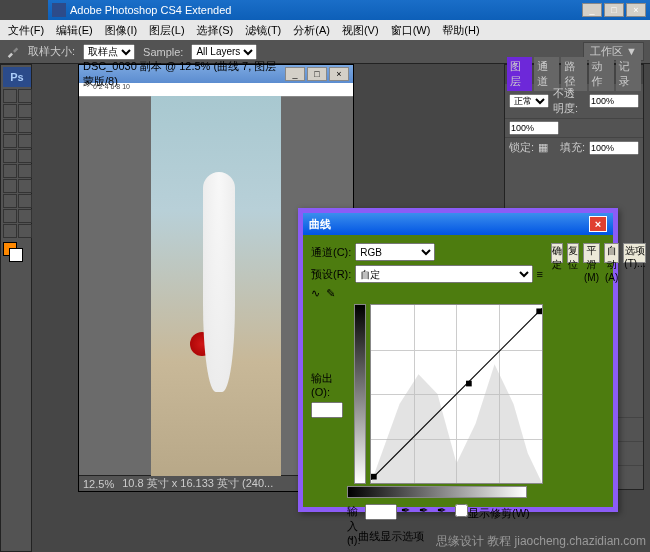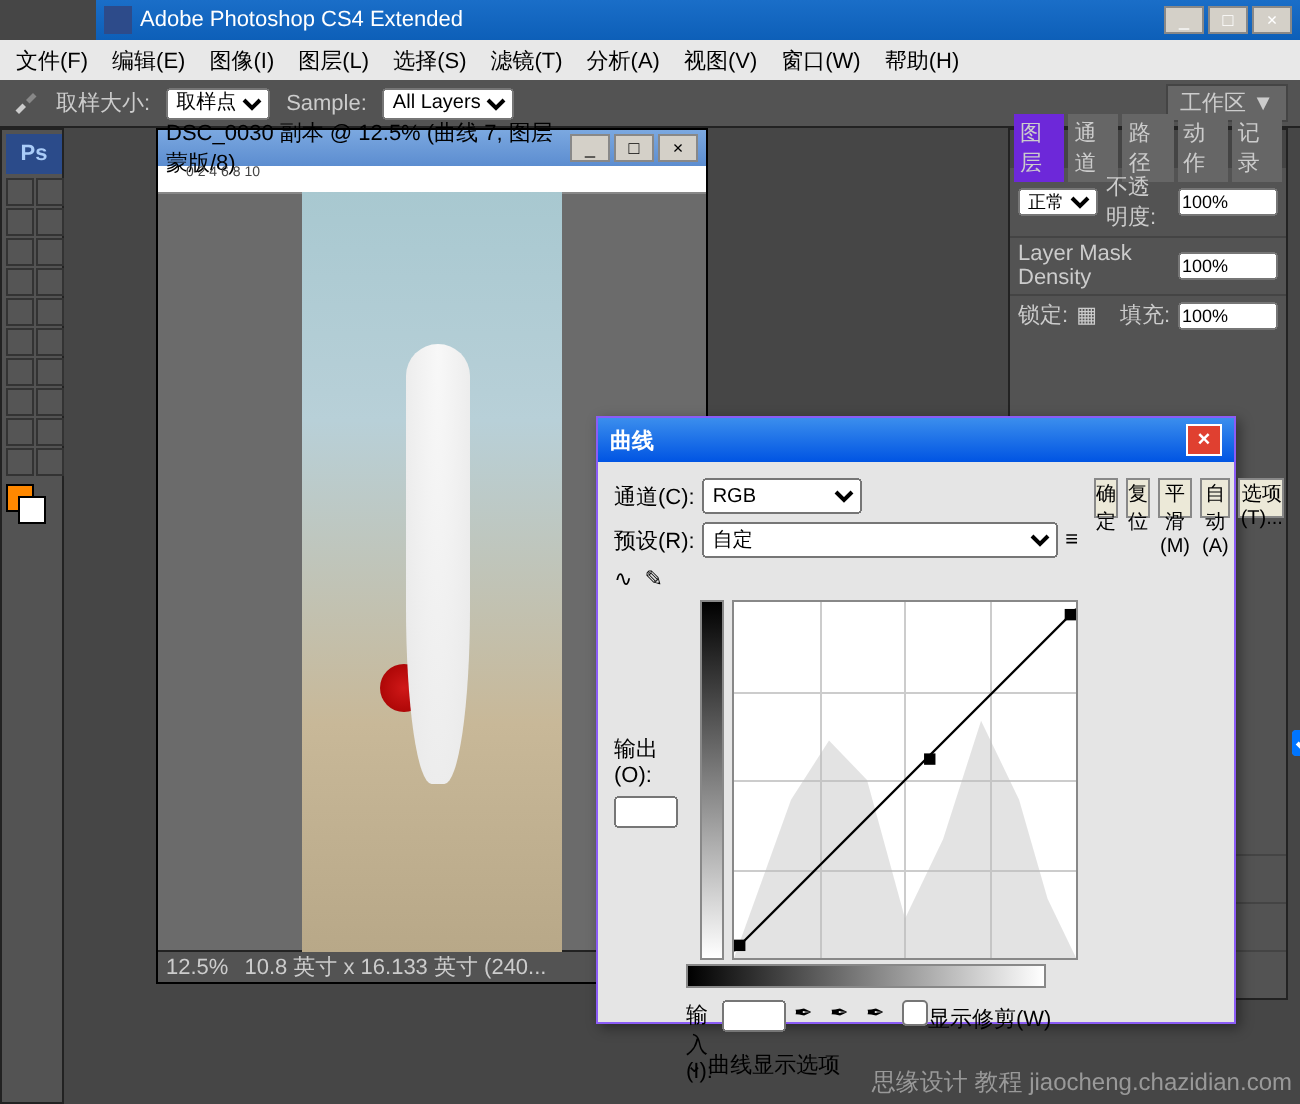--- a/index.html
+++ b/index.html
@@ -39,21 +39,21 @@
 .layers-panel { position: absolute; right: 6px; top: 0; width: 140px; background: #535353; border: 1px solid #222; color: #ccc; }
 .panel-tabs { background: #444; height: 18px; display: flex; align-items: center; font-size: 10px; padding: 0 2px; gap: 2px; }
 .panel-tabs span { padding: 2px 3px; background: #666; }
 .panel-tabs span.active { background: #6d28d9; }
 .panel-row { display: flex; align-items: center; padding: 2px 4px; gap: 4px; font-size: 10px; border-top: 1px solid #444; }
 .panel-row select, .panel-row input { font-size: 9px; height: 14px; width: 50px; }
 .layer-item { display: flex; align-items: center; height: 24px; border-top: 1px solid #444; padding: 0 2px; gap: 4px; }
 .layer-eye { width: 12px; height: 12px; }
 .layer-thumb { width: 20px; height: 20px; background: #888; border: 1px solid #000; }
 
-.curves-dialog { position: absolute; left: 298px; top: 144px; width: 320px; height: 304px; background: #e5e5e5; border: 1px solid #8b5cf6; box-shadow: 2px 2px 6px rgba(0,0,0,0.4); }
+.curves-dialog { position: absolute; left: 298px; top: 144px; width: 320px; height: 304px; background: #4d7c0f; border: 5px solid #8b5cf6; box-shadow: 2px 2px 6px rgba(0,0,0,0.4); }
 .dlg-title { background: linear-gradient(#3b8eed, #0054e3); height: 22px; color: #fff; display: flex; align-items: center; padding: 0 6px; font-size: 12px; font-weight: bold; }
 .dlg-close { margin-left: auto; width: 18px; height: 16px; background: #e04030; color: #fff; text-align: center; line-height: 14px; border: 1px solid #fff; }
 .dlg-body { padding: 8px; display: flex; gap: 8px; height: calc(100% - 22px); }
 .dlg-left { flex: 1; }
 .dlg-right { width: 64px; display: flex; flex-direction: row; gap: 4px; }
 .dlg-right button { font-size: 10px; height: 20px; background: #ece9d8; border: 1px solid #888; }
 .dlg-right label { font-size: 10px; display: flex; align-items: center; gap: 2px; }
 .dlg-row { display: flex; align-items: center; gap: 4px; margin-bottom: 4px; font-size: 10px; }
 .dlg-row select { flex: 1; font-size: 10px; height: 18px; }
 
@@ -169,21 +169,20 @@
       <span>路径</span>
       <span>动作</span>
       <span>记录</span>
     </div>
     <div class="panel-row">
       <select><option>正常</option></select>
       <span>不透明度:</span>
       <input value="100%" style="">
     </div>
     <div class="panel-row">
-      <span>Layer Mask Density</span>
       <input value="100%" style="">
     </div>
     <div class="panel-row">
       <span>锁定:</span>
       <span>▦</span>
       <span style="margin-left:auto">填充:</span>
       <input value="100%" style="">
     </div>
     <div style="height:260px"></div>
     <div class="layer-item">

